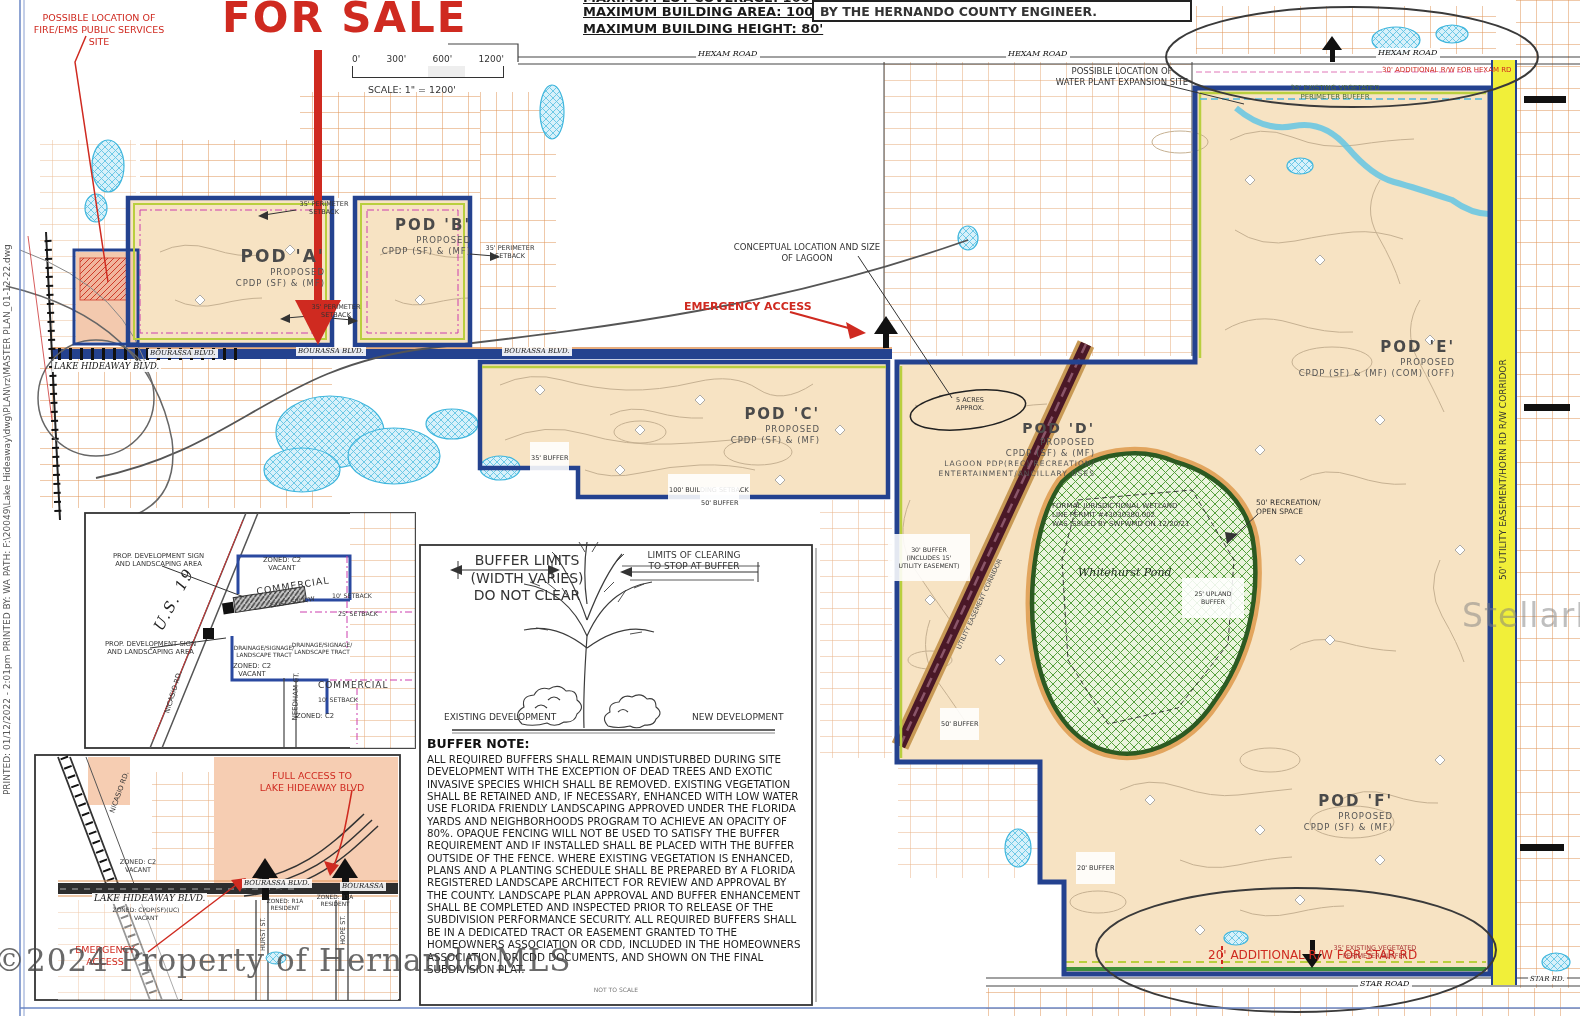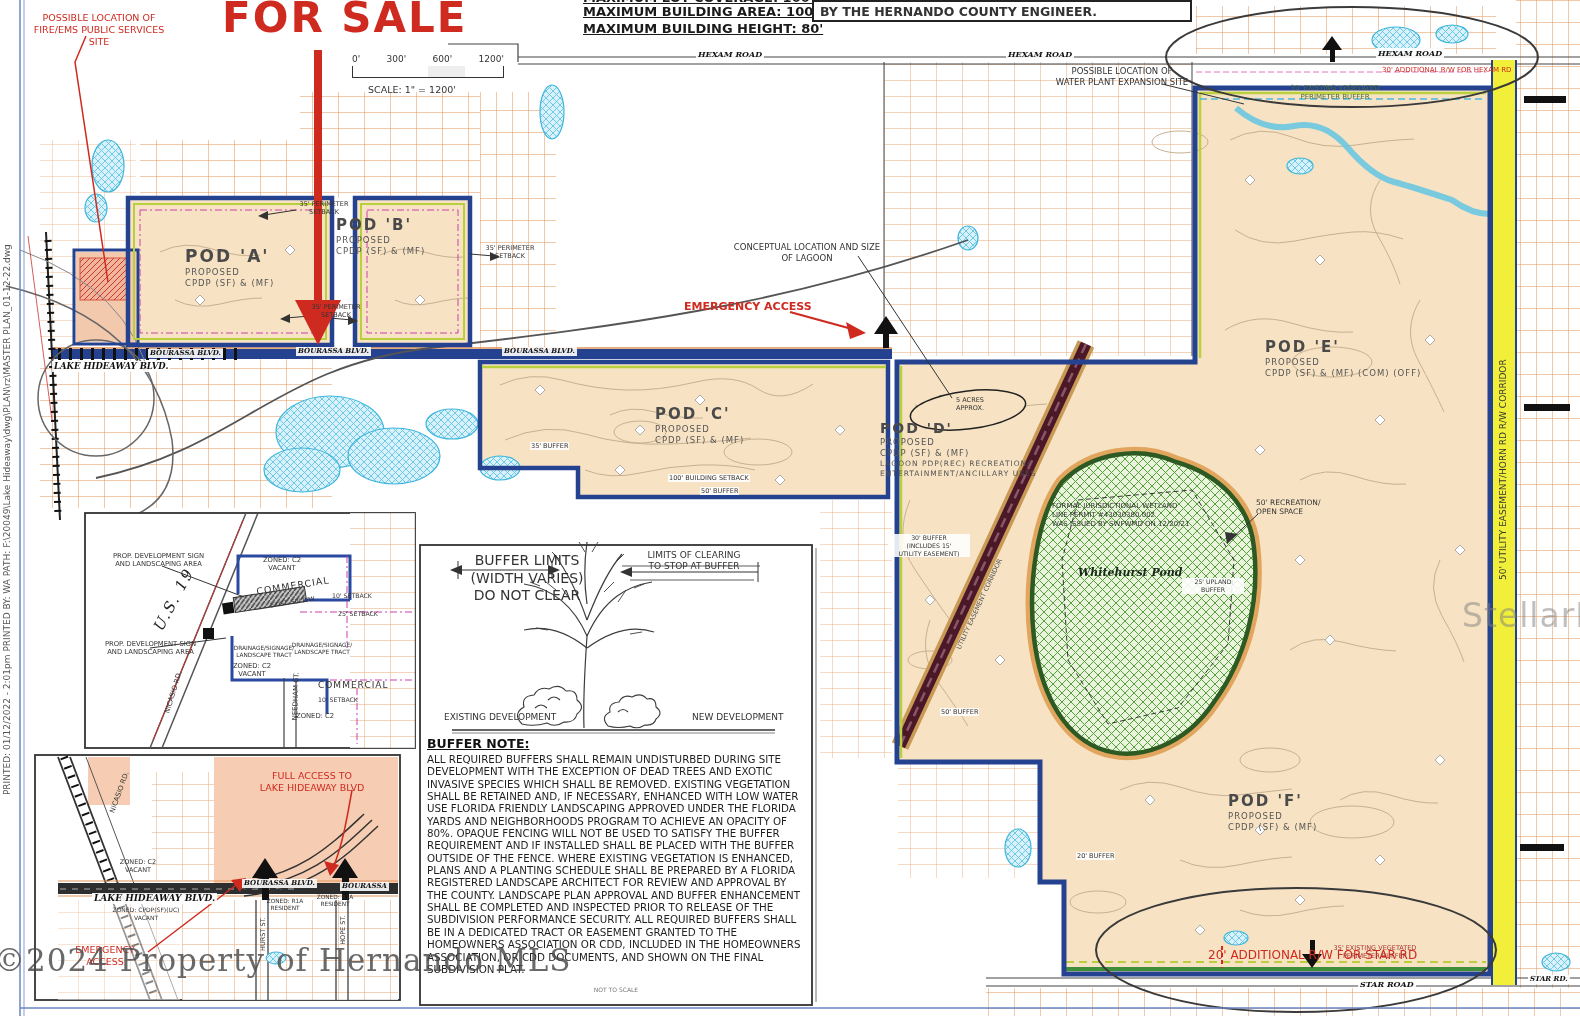--- a/index.html
+++ b/index.html
@@ -6,25 +6,25 @@
   html,body{background:#9a9a9a}
   #page{position:relative;width:1580px;height:1016px;background:#fff;overflow:hidden;
         font-family:"DejaVu Sans",sans-serif;color:#222}
   #linework{position:absolute;left:0;top:0}
   .lbl{position:absolute;font-size:8px;line-height:1.25;color:#333;white-space:pre-line}
   .c{text-align:center}
   .nw{white-space:nowrap}
   .b{font-weight:bold}
   .red{color:#cf2a20}
   .grn{color:#4a6a35}
-  .wbg{background:rgba(255,255,255,.88);padding:0 1px}
-  .rd{font-family:"DejaVu Serif",serif;font-style:italic;font-weight:bold;color:#111;
+  .wbg{background:rgba(255,255,255,.88);padding:12px 1px}
+  .rd{font-family:"DejaVu Serif",serif;font-style:italic;font-weight:normal;color:#111;
       background:rgba(255,255,255,.9);padding:0 2px;white-space:nowrap;font-size:8px}
   .hdr{font-size:13px;font-weight:bold;color:#1a1a1a;text-decoration:underline;white-space:nowrap}
-  .pod{position:absolute;text-align:left}
+  .pod{position:absolute;text-align:right}
   .pod-title{font-size:15px;letter-spacing:2px;color:#4a4a4a;font-weight:600}
   .pod-sub{font-size:8.5px;letter-spacing:1px;color:#555;margin-top:1px}
   .rot{transform-origin:center}
   .wm1{position:absolute;font-family:"DejaVu Serif",serif;font-size:31px;color:rgba(72,72,72,.82);
        white-space:nowrap;letter-spacing:1px}
   .wm2{position:absolute;font-size:33px;color:rgba(128,128,128,.5);white-space:nowrap;letter-spacing:1px}
   .note{font-size:10.3px;line-height:1.2;color:#1f1f1f;white-space:normal;font-weight:500}
 </style>
 </head>
 <body>
@@ -480,20 +480,20 @@
 <div class="lbl red c" style="left:60px;top:944px;width:90px;font-size:9.5px">EMERGENCY
 ACCESS</div>
 
 <div class="lbl c" style="left:462px;top:552px;width:130px;font-size:14px">BUFFER LIMITS
 (WIDTH VARIES)
 DO NOT CLEAR</div>
 <div class="lbl c" style="left:624px;top:550px;width:140px;font-size:9px">LIMITS OF CLEARING
 TO STOP AT BUFFER</div>
 <div class="lbl nw" style="left:444px;top:712px;font-size:9px">EXISTING DEVELOPMENT</div>
 <div class="lbl nw" style="left:692px;top:712px;font-size:9px">NEW DEVELOPMENT</div>
-<div class="lbl b nw" style="left:427px;top:736px;font-size:12.5px;text-decoration:underline;color:#111">BUFFER NOTE:</div>
+<div class="lbl b nw" style="left:427px;top:736px;font-size:12.5px;color:#111">BUFFER NOTE:</div>
 <div class="lbl note" style="left:427px;top:753px;width:382px">ALL REQUIRED BUFFERS SHALL REMAIN UNDISTURBED DURING SITE DEVELOPMENT WITH THE EXCEPTION OF DEAD TREES AND EXOTIC INVASIVE SPECIES WHICH SHALL BE REMOVED.  EXISTING VEGETATION SHALL BE RETAINED AND, IF NECESSARY, ENHANCED WITH LOW WATER USE FLORIDA FRIENDLY LANDSCAPING APPROVED UNDER THE FLORIDA YARDS AND NEIGHBORHOODS PROGRAM TO ACHIEVE AN OPACITY OF 80%. OPAQUE FENCING WILL NOT BE USED TO SATISFY THE BUFFER REQUIREMENT AND IF INSTALLED SHALL BE PLACED WITH THE BUFFER OUTSIDE OF THE FENCE.  WHERE EXISTING VEGETATION IS ENHANCED, PLANS AND A PLANTING SCHEDULE SHALL BE PREPARED BY A FLORIDA REGISTERED LANDSCAPE ARCHITECT FOR REVIEW AND APPROVAL BY THE COUNTY.  LANDSCAPE PLAN APPROVAL AND BUFFER ENHANCEMENT SHALL BE COMPLETED AND INSPECTED  PRIOR TO RELEASE OF THE SUBDIVISION PERFORMANCE SECURITY.  ALL REQUIRED BUFFERS SHALL BE IN A DEDICATED TRACT OR EASEMENT GRANTED TO THE HOMEOWNERS ASSOCIATION OR CDD, INCLUDED IN THE HOMEOWNERS ASSOCIATION, OR CDD DOCUMENTS, AND SHOWN ON THE FINAL SUBDIVISION PLAT.</div>
 <div class="lbl c" style="left:556px;top:986px;width:120px;font-size:6px;color:#777">NOT TO SCALE</div>
 
 <div class="wm2" style="left:1462px;top:596px">StellarMLS</div>
 <div class="wm1" style="left:-6px;top:942px">©2024 Property of Hernando MLS</div>
 
 </div>
 
 </body></html>

